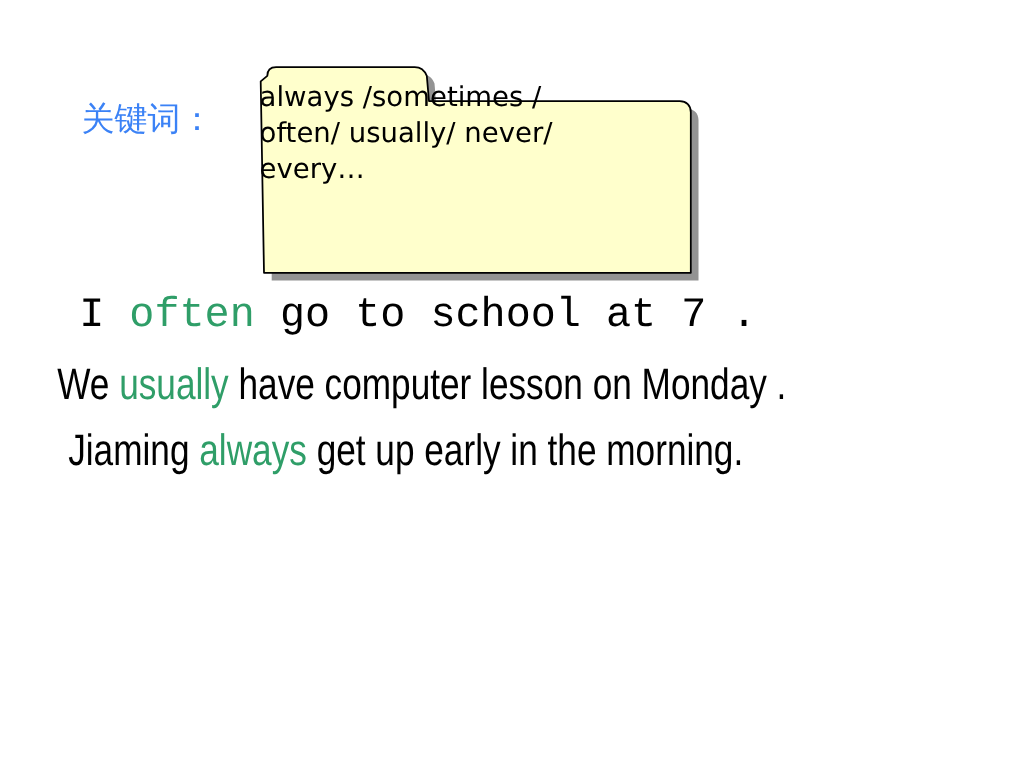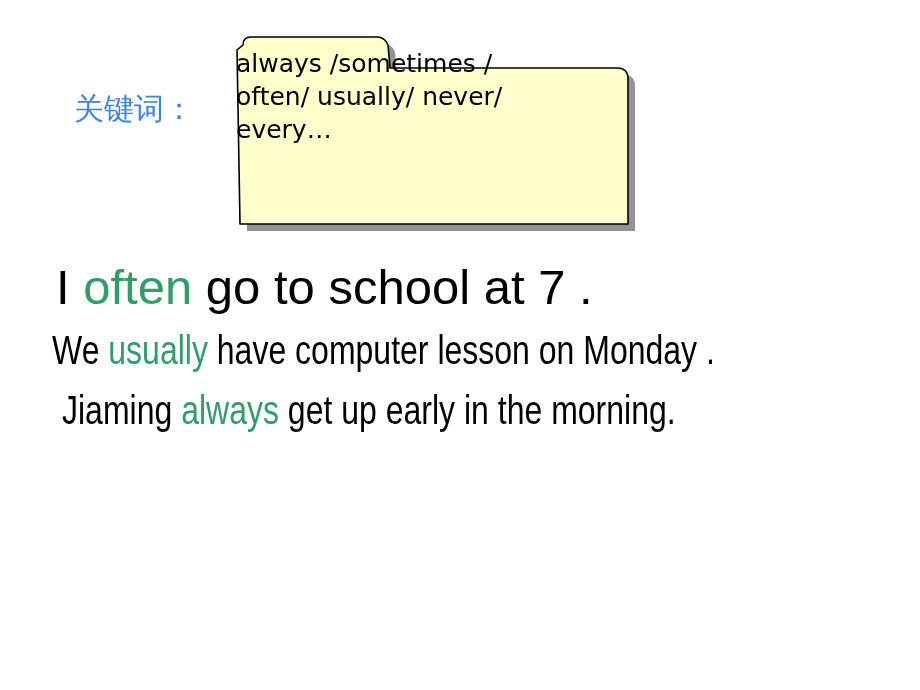--- a/index.html
+++ b/index.html
@@ -34,21 +34,21 @@
     line-height: 34px;
     color: #3b82f6;
     white-space: nowrap;
     letter-spacing: 0px;
   }
 
   
   .note-wrap {
     position: absolute;
     left: 222px;
-    top: 32px;
+    top: 56px;
     width: 420px;
     height: 205px;
   }
   .note-svg {
     position: absolute;
     left: 0;
     top: 0;
     width: 420px;
     height: 205px;
     overflow: visible;
@@ -75,24 +75,24 @@
   .sentence {
     color: #000000;
     white-space: nowrap;
   }
   .sentence .hl {
     color: #2f9e68;
   }
 
   .sentence-1 {
     position: absolute;
-    left: 56px;
+    left: 72px;
     top: 0px;
-    font-family: Liberation Sans, sans-serif;
-    font-size: 49px;
+    font-family: Liberation Mono, monospace;
+    font-size: 38px;
     line-height: 46px;
   }
   .sentence-2 {
     position: absolute;
     left: 52px;
     top: 62px;
     font-family: "Liberation Sans Narrow", "Liberation Sans", "DejaVu Sans Condensed", sans-serif;
     font-size: 40px;
     line-height: 48px;
     transform: scaleX(0.80);

